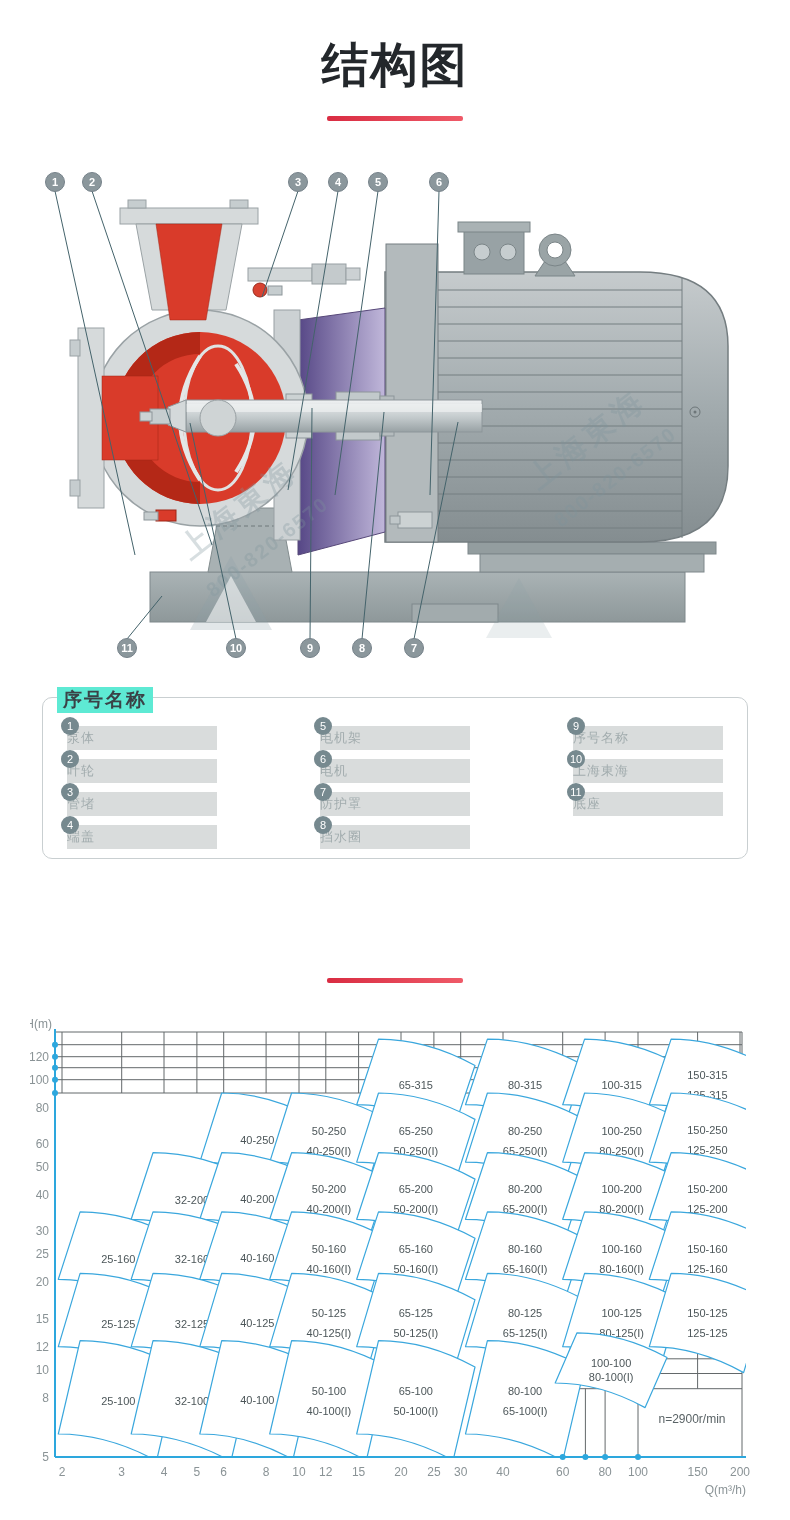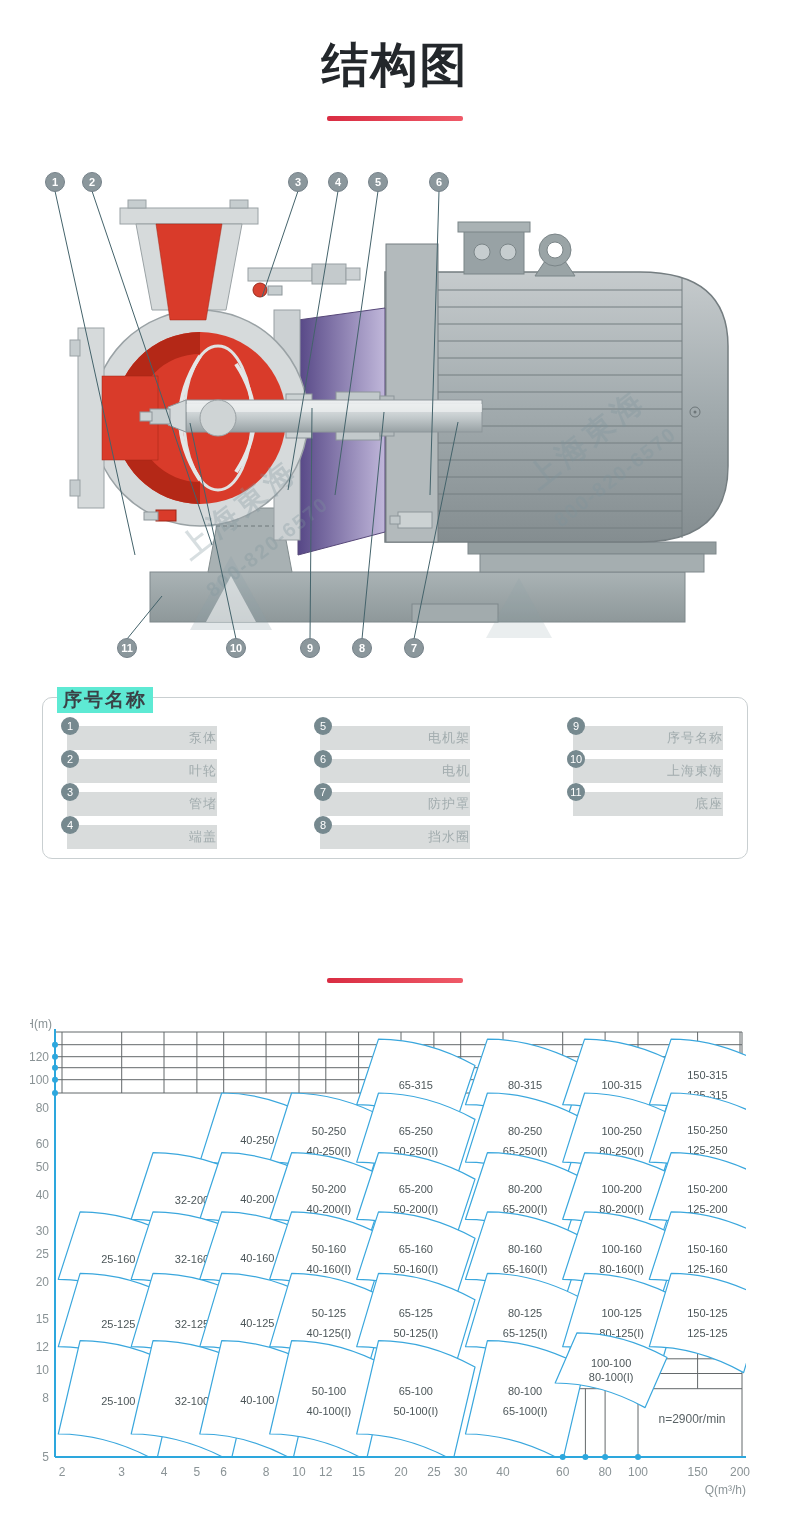--- a/index.html
+++ b/index.html
@@ -8,21 +8,21 @@
              color:#23272b;margin:0;letter-spacing:2px;}
   .red-bar{position:absolute;left:50%;transform:translateX(-50%);width:136px;height:5px;
            background:linear-gradient(90deg,#d92c42,#ef5a68);border-radius:2px;}
   #diagram{position:absolute;left:40px;top:160px;width:710px;height:500px;}
   #legend{position:absolute;left:42px;top:697px;width:704px;height:160px;
           border:1px solid #c9cfd1;border-radius:10px;}
   #legend .lg-title{position:absolute;left:14px;top:-11px;background:#5eead4;padding:0 6px;
           font-size:19px;font-weight:700;color:#3a4247;letter-spacing:2px;}
   .lg-col{position:absolute;top:24px;width:160px;}
   .lg-item{position:relative;height:27px;margin-bottom:6px;}
-  .lg-bar{position:absolute;left:4px;top:4px;width:150px;height:24px;line-height:24px;text-align:right;
+  .lg-bar{position:absolute;left:4px;top:4px;width:150px;height:24px;line-height:24px;text-align:left;
           background:#d9dcdc;color:#a2acae;font-size:13px;letter-spacing:1px;}
   .lg-num{position:absolute;left:-2px;top:-5px;width:18px;height:18px;border-radius:50%;
           background:#76898f;color:#fff;font-size:11px;line-height:18px;text-align:center;z-index:2;}
   #chart{position:absolute;left:30px;top:1015px;width:760px;height:500px;}
   .wm{fill:#7e949c;opacity:.30;letter-spacing:5px;font-weight:700;}
   .wm-cn{font-size:30px;}
   .wm-ph{font-size:20px;letter-spacing:2px;}
   text{font-family:"Liberation Sans",sans-serif;}
 </style>
 </head>

